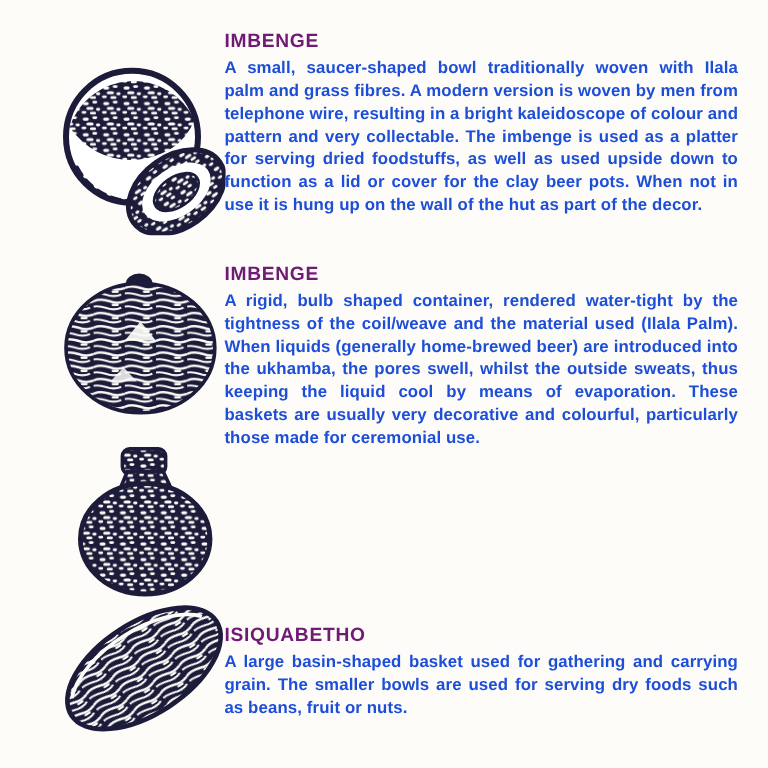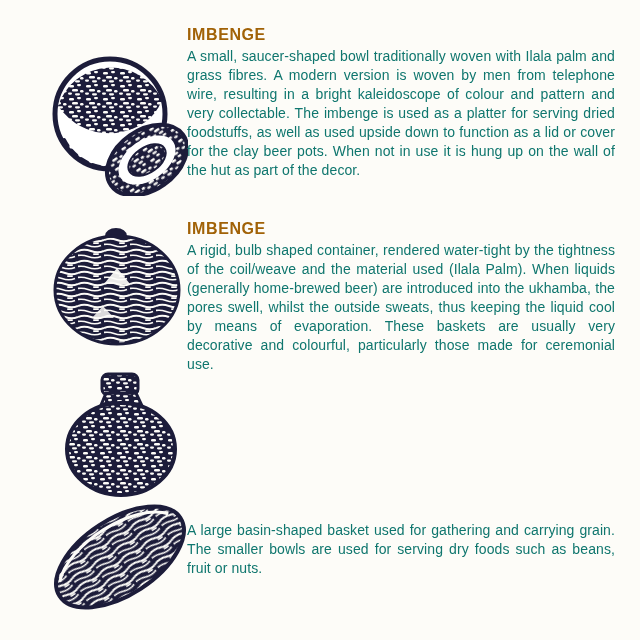--- a/index.html
+++ b/index.html
@@ -8,25 +8,25 @@
     background:#fdfcf8;
     position:relative;
     overflow:hidden;
     font-family:"Liberation Sans",sans-serif;
   }
   .page{position:absolute;inset:0;}
   .illus{position:absolute;}
   .text-col section{position:absolute;left:187px;width:428px;}
   .heading{
     font-size:16px;font-weight:700;letter-spacing:.6px;
-    color:#a16207;margin:0 0 3px 0;
+    color:#701a75;margin:0 0 3px 0;
   }
   .body-text{
-    font-size:14px;line-height:19px;font-weight:400;
-    color:#0f766e;text-align:justify;margin:0;
+    font-size:14px;line-height:19px;font-weight:700;
+    color:#1d4ed8;text-align:justify;margin:0;
     letter-spacing:.1px;
   }
   #sec-imbenge{top:26px;}
   #sec-ukhamba{top:220px;}
   #sec-isichumo{top:407px;}
   #sec-isiquabetho{top:521px;}
   #il-imbenge{left:50px;top:44px;}
   #il-ukhamba{left:52px;top:226px;}
   #il-isichumo{left:64px;top:372px;}
   #il-isiquabetho{left:44px;top:496px;}
@@ -96,17 +96,18 @@
 
     <section id="sec-ukhamba">
       <h2 class="heading">IMBENGE</h2>
       <p class="body-text">A rigid, bulb shaped container, rendered water-tight by the tightness of the coil/weave and the material used (Ilala Palm). When liquids (generally home-brewed beer) are introduced into the ukhamba, the pores swell, whilst the outside sweats, thus keeping the liquid cool by means of evaporation. These baskets are usually very decorative and colourful, particularly those made for ceremonial use.</p>
     </section>
 
     <section id="sec-isichumo">
     </section>
 
     <section id="sec-isiquabetho">
+      <h2 class="heading">ISIQUABETHO</h2>
       <p class="body-text">A large basin-shaped basket used for gathering and carrying grain. The smaller bowls are used for serving dry foods such as beans, fruit or nuts.</p>
     </section>
 
   </div>
 </div>
 
 </body></html>

